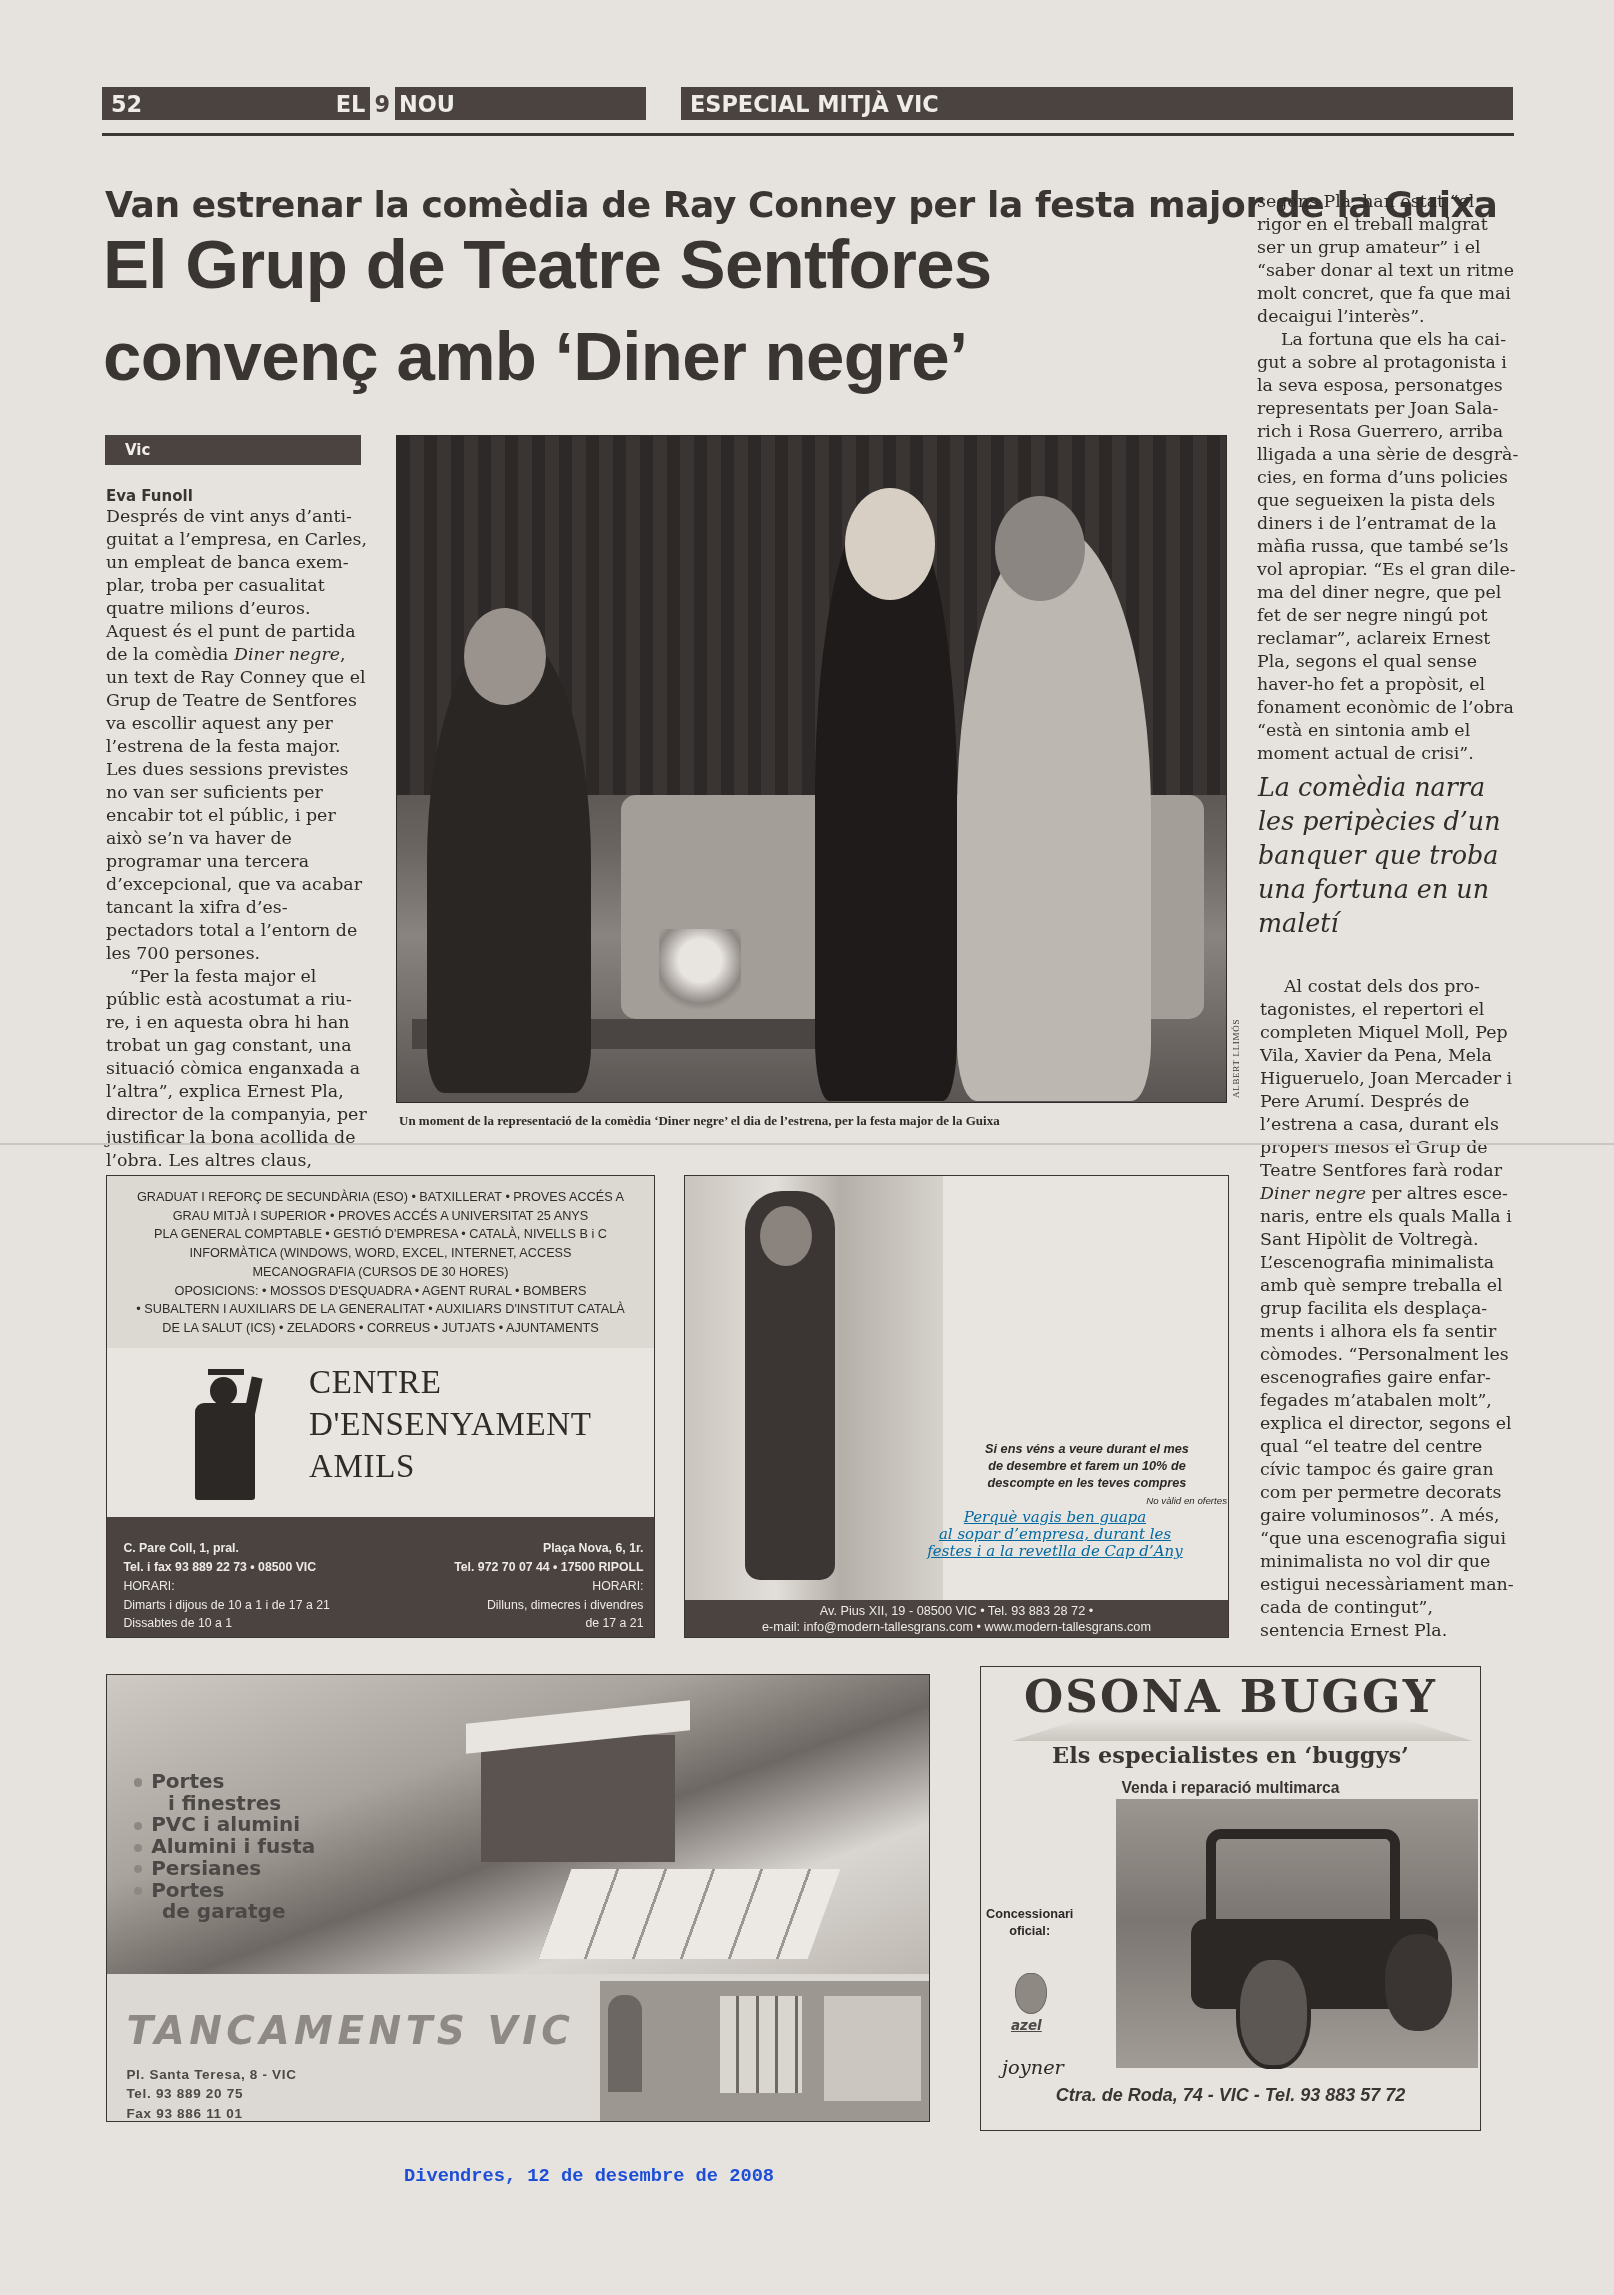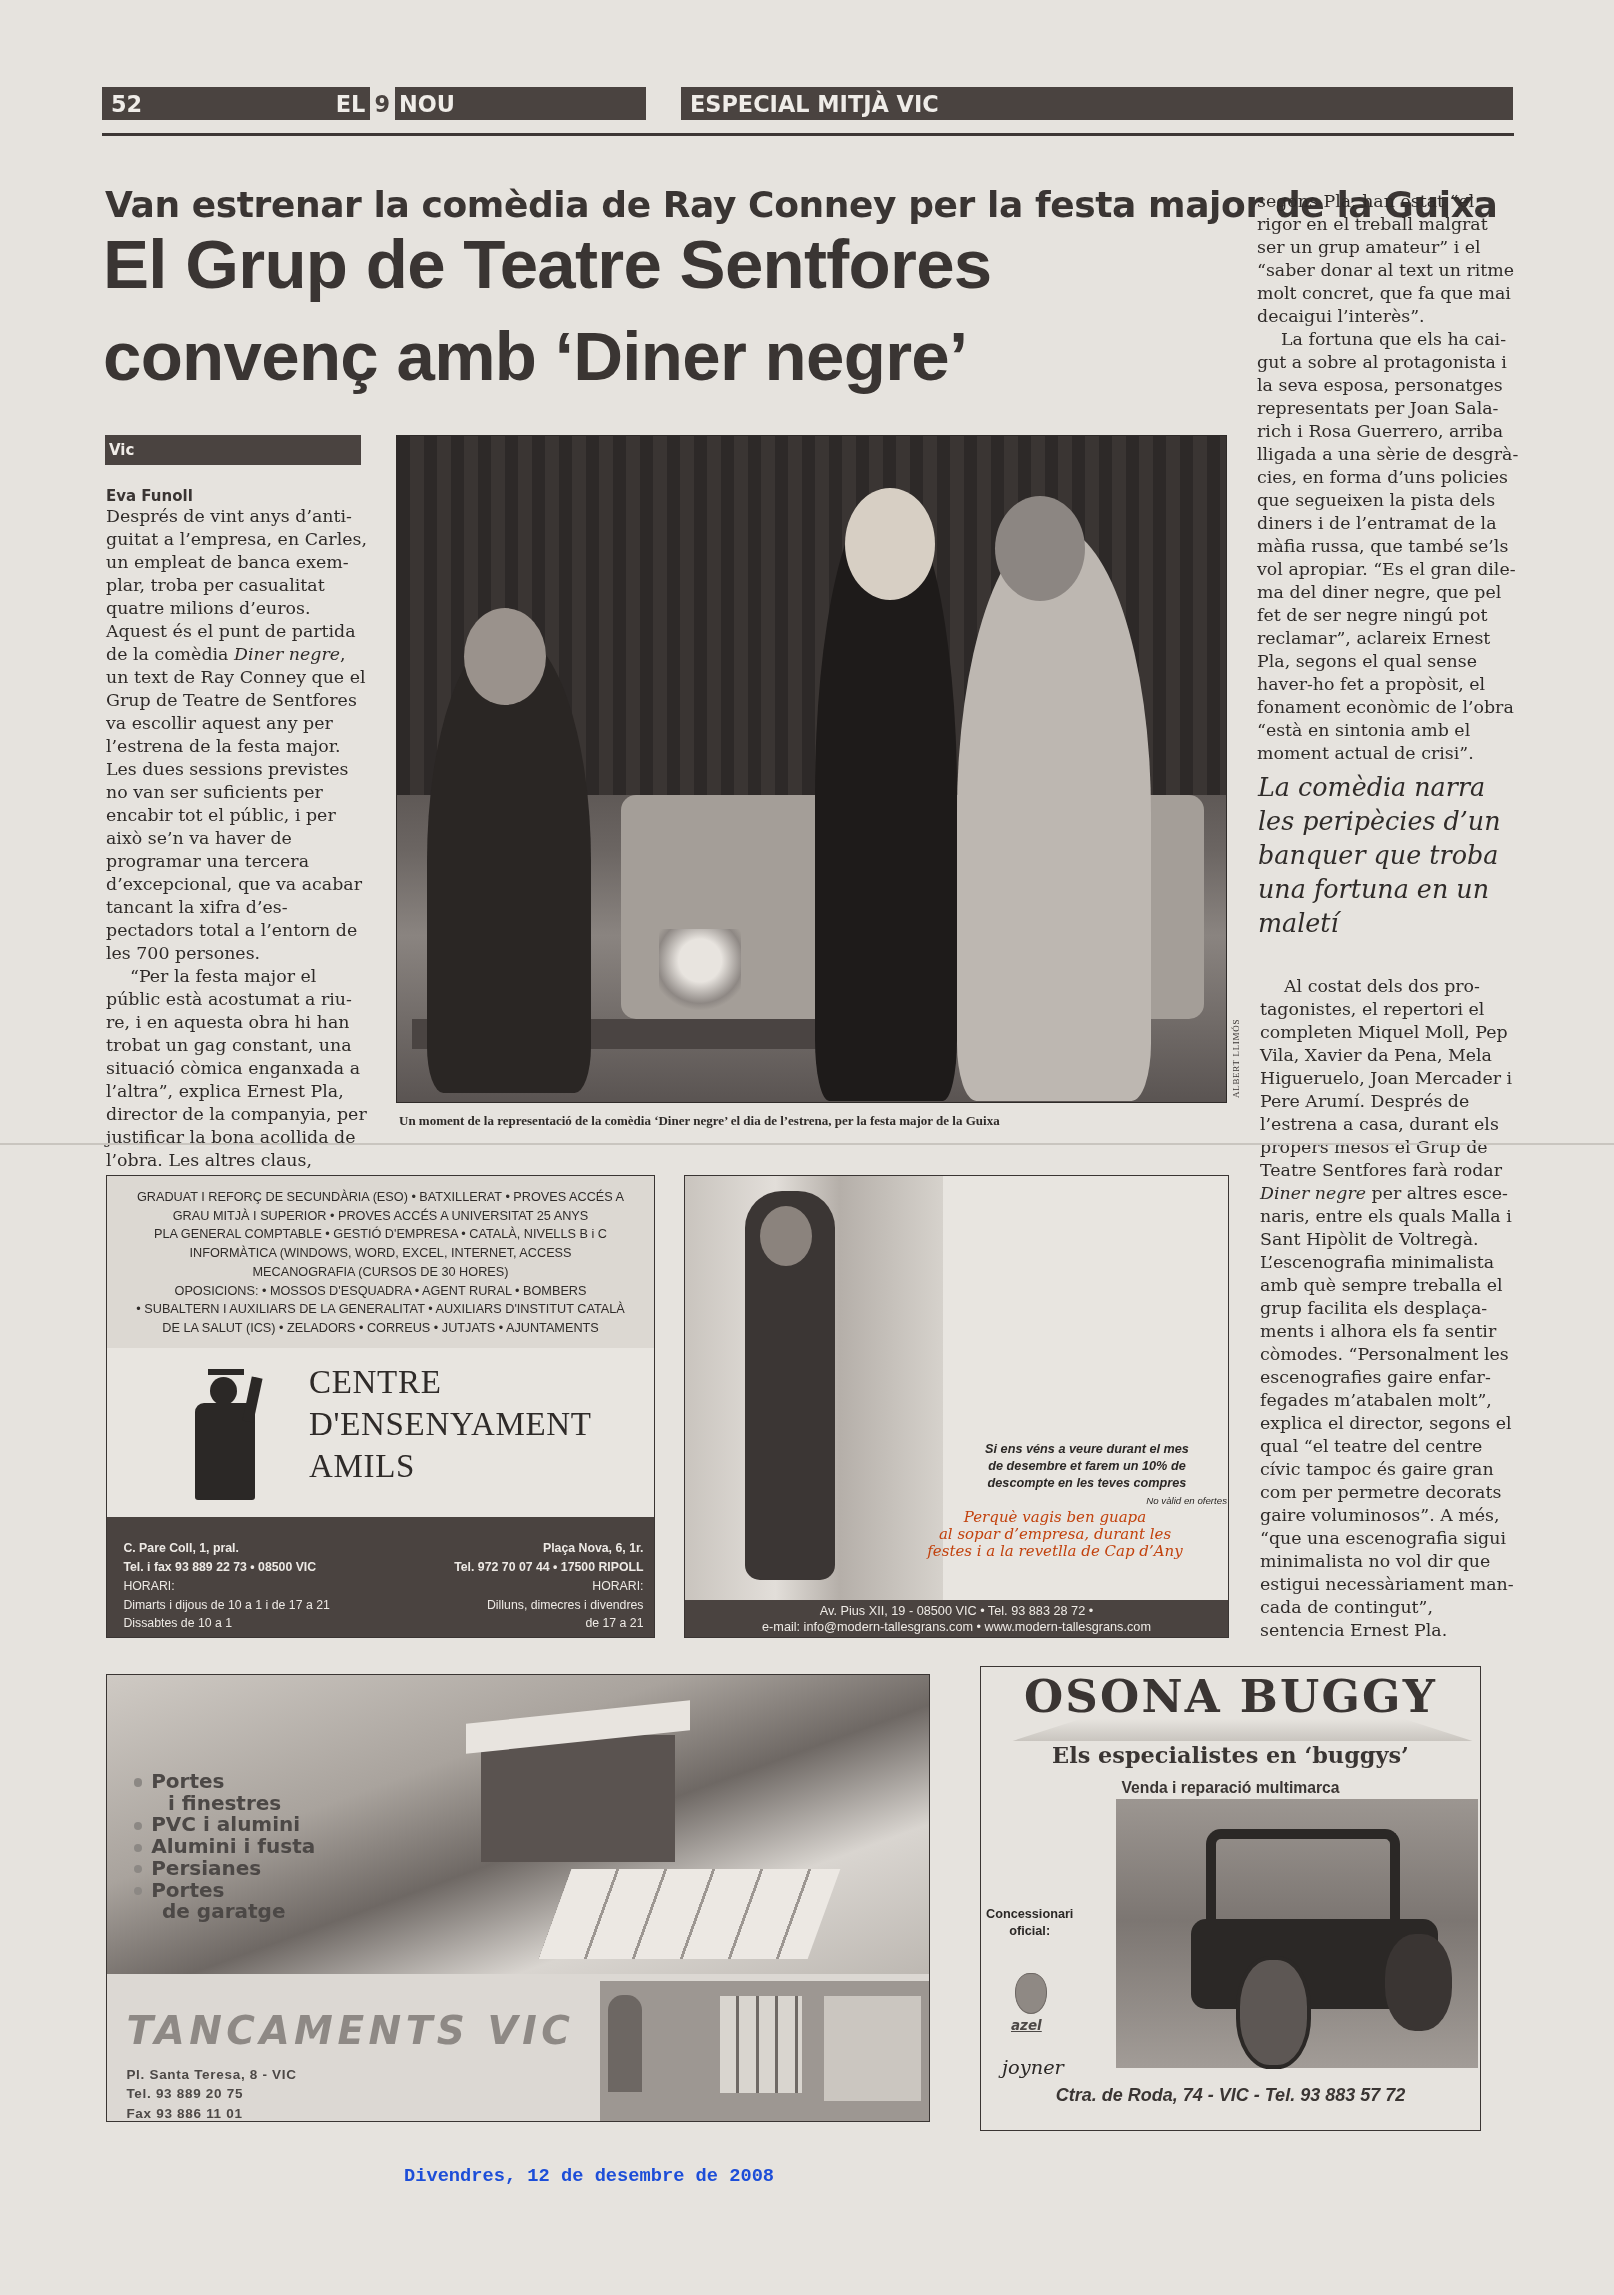--- a/index.html
+++ b/index.html
@@ -4,39 +4,39 @@
 <style>
   html,body{margin:0;padding:0;}
   body{width:1614px;height:2295px;background:#e6e3de;position:relative;overflow:hidden;color:#2b2826;font-family:"DejaVu Serif",serif;}
   .abs{position:absolute;}
   
   .hbar{background:#4a4340;color:#efece8;font-family:"DejaVu Sans",sans-serif;font-weight:bold;font-size:22.4px;display:flex;align-items:center;height:33px;box-sizing:border-box;}
   .rule{background:#3d3735;height:3px;}
   
   .kicker{font-family:"DejaVu Sans",sans-serif;font-weight:bold;font-size:36px;letter-spacing:-0.4px;color:#3a3533;}
   .headline{font-family:"Liberation Sans",sans-serif;font-weight:bold;font-size:69px;line-height:81px;letter-spacing:-0.7px;color:#3a3533;}
-  .section-tag{background:#4a4340;color:#f0ece7;font-family:"DejaVu Sans",sans-serif;font-weight:bold;font-size:15px;padding:3px 4px;height:30px;box-sizing:border-box;display:flex;align-items:center;}
+  .section-tag{background:#4a4340;color:#f0ece7;font-family:"DejaVu Sans",sans-serif;font-weight:bold;font-size:15px;padding:3px 20px;height:30px;box-sizing:border-box;display:flex;align-items:center;}
   .byline{font-family:"DejaVu Sans",sans-serif;font-weight:bold;font-size:15px;color:#3a3533;}
   .body-text{font-family:"DejaVu Serif",serif;font-size:17.4px;line-height:23px;color:#2f2b29;}
   .body-text p{margin:0;text-indent:0;}
   .body-text p.ind{text-indent:24px;}
   .pull{font-family:"DejaVu Serif",serif;font-style:italic;font-size:25.4px;line-height:34px;color:#2f2b29;}
   .caption{font-family:"Liberation Serif",serif;font-weight:bold;font-size:13px;color:#2f2b29;}
   .credit{font-family:"Liberation Serif",serif;font-size:9px;color:#3a3533;transform:rotate(-90deg);transform-origin:left top;white-space:nowrap;letter-spacing:0.7px;}
   
   .photo{background:linear-gradient(180deg,#3a3533 0%,#4a4442 40%,#6b6562 62%,#8a8480 75%,#5a5452 100%);border:1.5px solid #2e2a28;box-sizing:border-box;overflow:hidden;}
   .fig{position:absolute;border-radius:50% 50% 10% 10%;}
   
   .ad{border:1.5px solid #3a3533;box-sizing:border-box;background:#e8e5e0;}
   .sans{font-family:"Liberation Sans",sans-serif;}
   .amils-top{font-family:"Liberation Sans",sans-serif;font-size:12.7px;line-height:18.7px;text-align:center;color:#2f2b29;background:#dcd8d2;}
   .amils-title{font-family:"Liberation Serif",serif;font-size:33px;line-height:42px;color:#2f2b29;letter-spacing:0.7px;}
   .dark-band{background:#4a4340;color:#eeeae5;font-family:"Liberation Sans",sans-serif;}
   .modern-logo{font-family:"DejaVu Serif",serif;font-weight:bold;letter-spacing:7.5px;color:#2f2b29;}
-  .script{font-family:"DejaVu Serif",serif;font-style:italic;color:#c2410c;}
+  .script{font-family:"DejaVu Serif",serif;font-style:italic;color:#0369a1;text-decoration:underline;}
   .tanc-bullets div{font-family:"DejaVu Sans",sans-serif;font-weight:bold;font-size:20px;line-height:21.7px;color:#4c4846;}
   .bullet-dot{display:inline-block;width:8.2px;height:8.2px;border-radius:50%;background:#8c8884;margin-right:9px;vertical-align:middle;}
   .osona-title{font-family:"DejaVu Serif",serif;font-weight:bold;font-size:45px;letter-spacing:2.2px;color:#3a3533;}
   .osona-sub{font-family:"DejaVu Serif",serif;font-weight:bold;font-size:22.4px;color:#3a3533;}
   .footer-date{font-family:Liberation Mono, monospace;font-weight:bold;font-size:18.7px;color:#1d4ed8;}
   .fold{background:#c9c5bf;height:1.5px;}
 </style>
 </head>
 <body>
 

